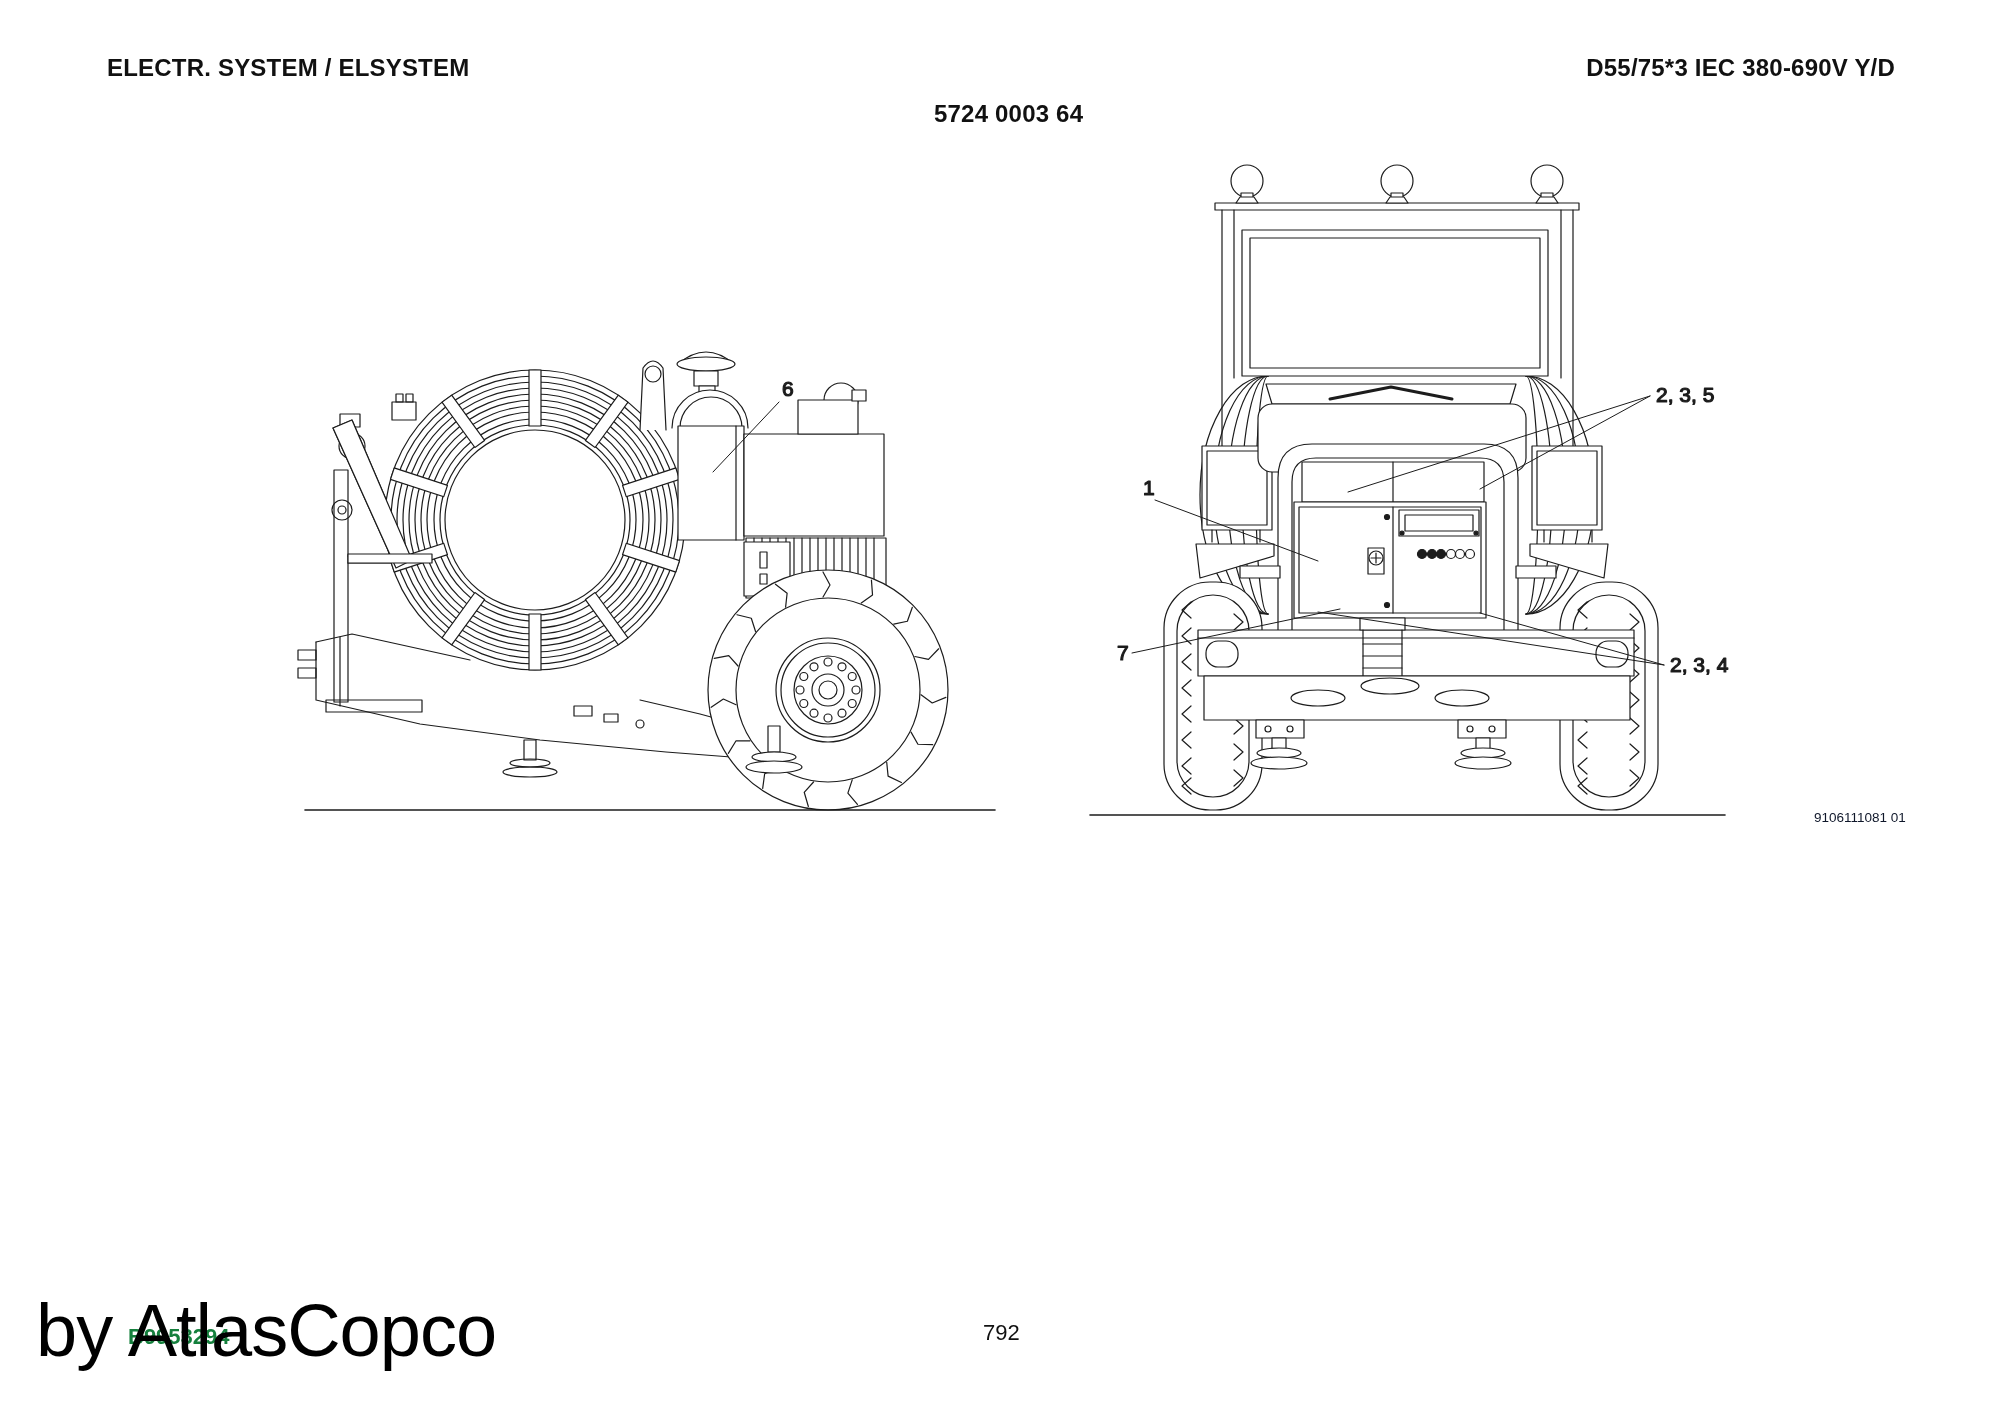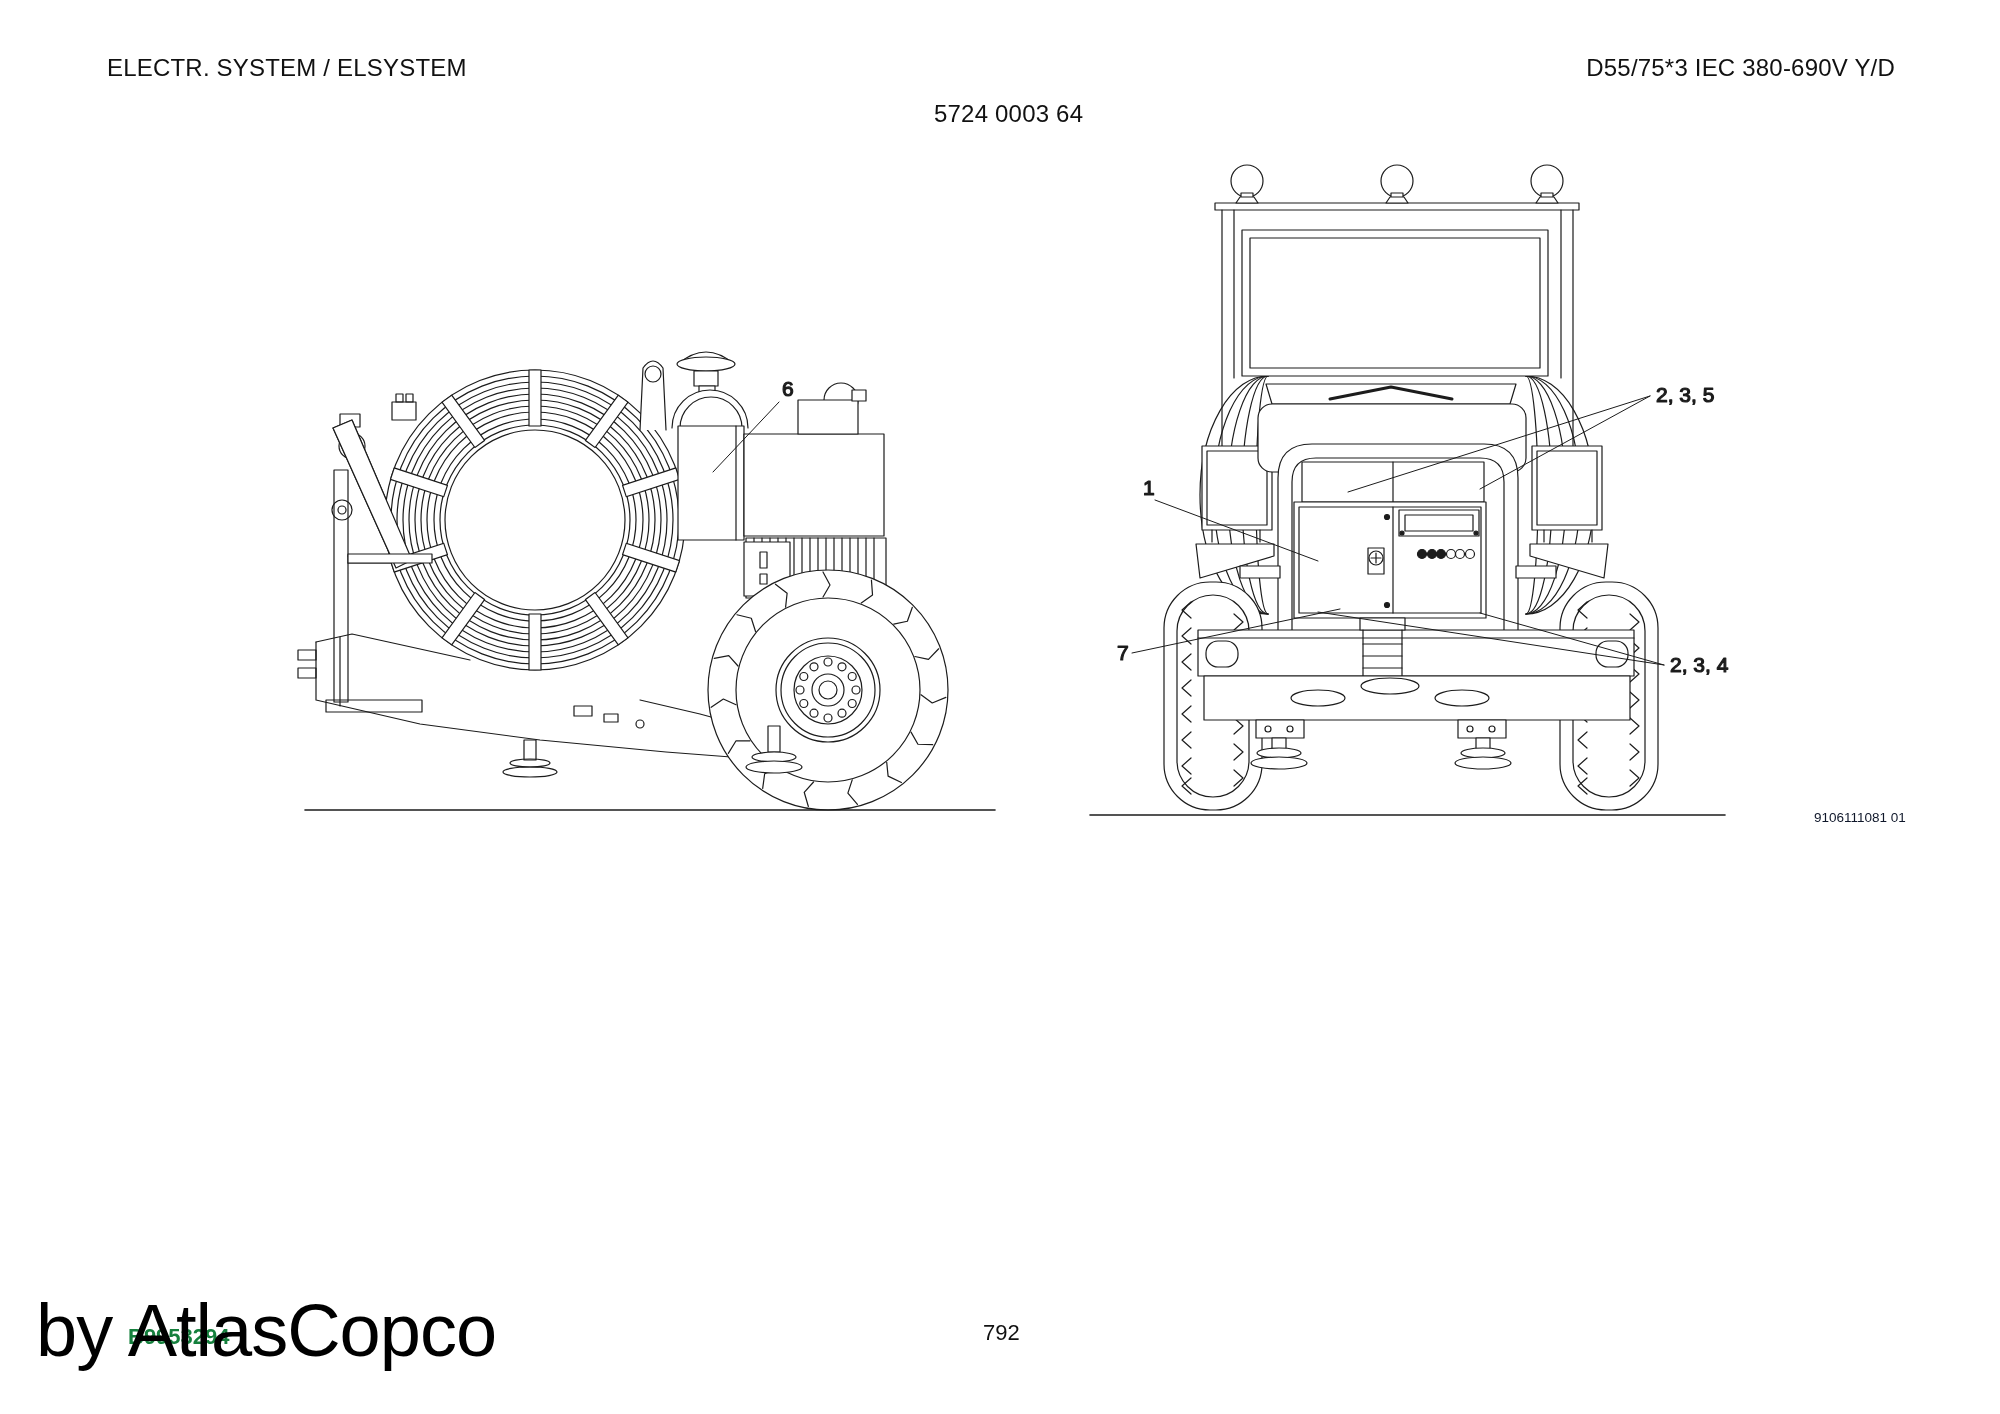--- a/index.html
+++ b/index.html
@@ -1,20 +1,20 @@
 <!DOCTYPE html>
 <html><head>
 <meta charset="utf-8">
 <style>
   html,body{margin:0;padding:0;background:#ffffff;}
   .page{
     position:relative;width:2000px;height:1414px;background:#ffffff;
     font-family:"Liberation Sans", sans-serif;color:#111;overflow:hidden;
   }
-  .hdr{position:absolute;top:54px;font-size:24px;font-weight:normal;letter-spacing:0.2px;white-space:nowrap;}
+  .hdr{position:absolute;top:54px;font-size:24px;font-weight:bold;letter-spacing:0.2px;white-space:nowrap;}
   .hdr-left{left:107px;}
   .hdr-center{left:934px;margin-top:46px;}
   .hdr-right{right:105px;text-align:right;}
   .drawing-svg{position:absolute;left:0;top:0;}
   .refnum{position:absolute;left:1814px;top:810px;font-size:13.5px;color:#0f172a;white-space:nowrap;}
   .pageno{position:absolute;left:983px;top:1320px;font-size:22px;color:#111;text-align:center;}
   .doccode{position:absolute;left:128px;top:1324px;font-size:22px;font-weight:bold;color:#15803d;z-index:1;white-space:nowrap;}
   .watermark{position:absolute;left:36px;top:1288px;font-size:74px;color:#000;z-index:2;white-space:nowrap;letter-spacing:-1px;}
   svg text{font-family:"Liberation Sans", sans-serif;font-size:21px;fill:#1a1a1a;}
 </style>

